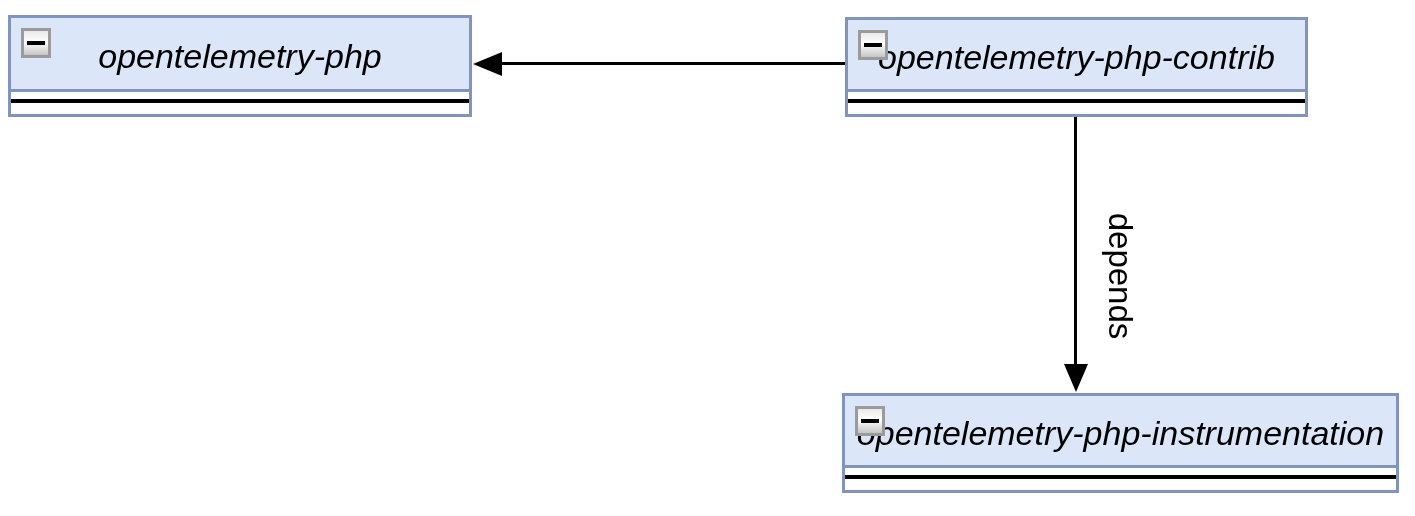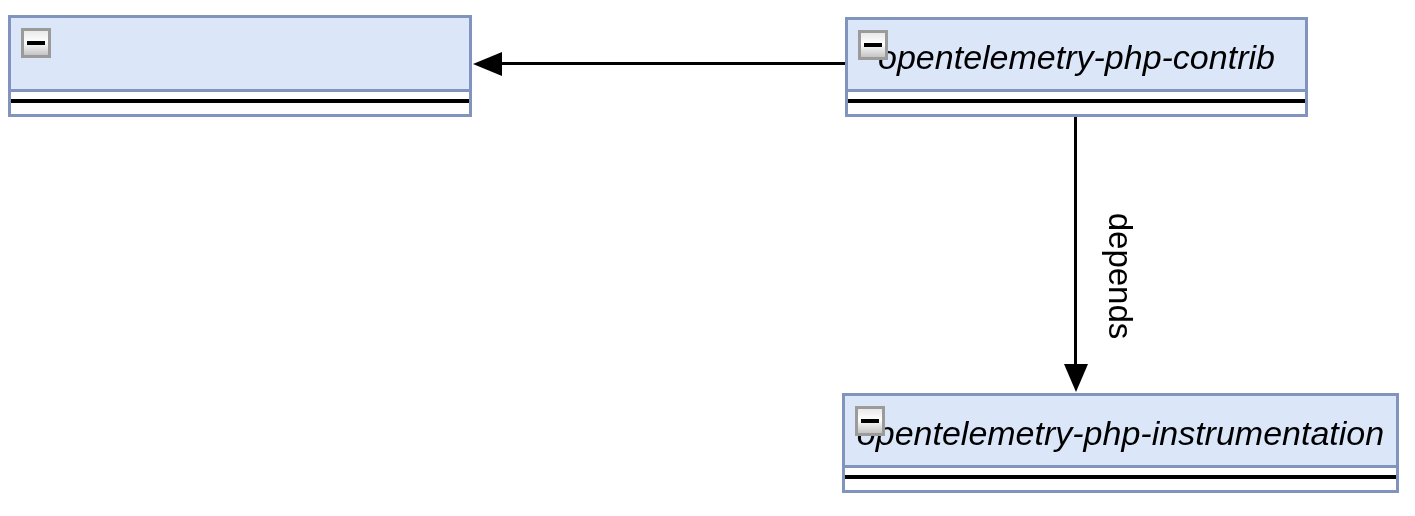--- a/index.html
+++ b/index.html
@@ -151,20 +151,21 @@
 </head>
 <body>
 
 <div class="canvas">
 
   <div class="node node-php">
     <div class="node-header">
       <button class="collapse-btn">
         <span class="minus-bar"></span>
       </button>
+      <span class="node-title">opentelemetry-php</span>
     </div>
     <div class="node-band">
       <div class="divider"></div>
     </div>
   </div>
 
   <div class="node node-contrib">
     <div class="node-header">
       <button class="collapse-btn">
         <span class="minus-bar"></span>

